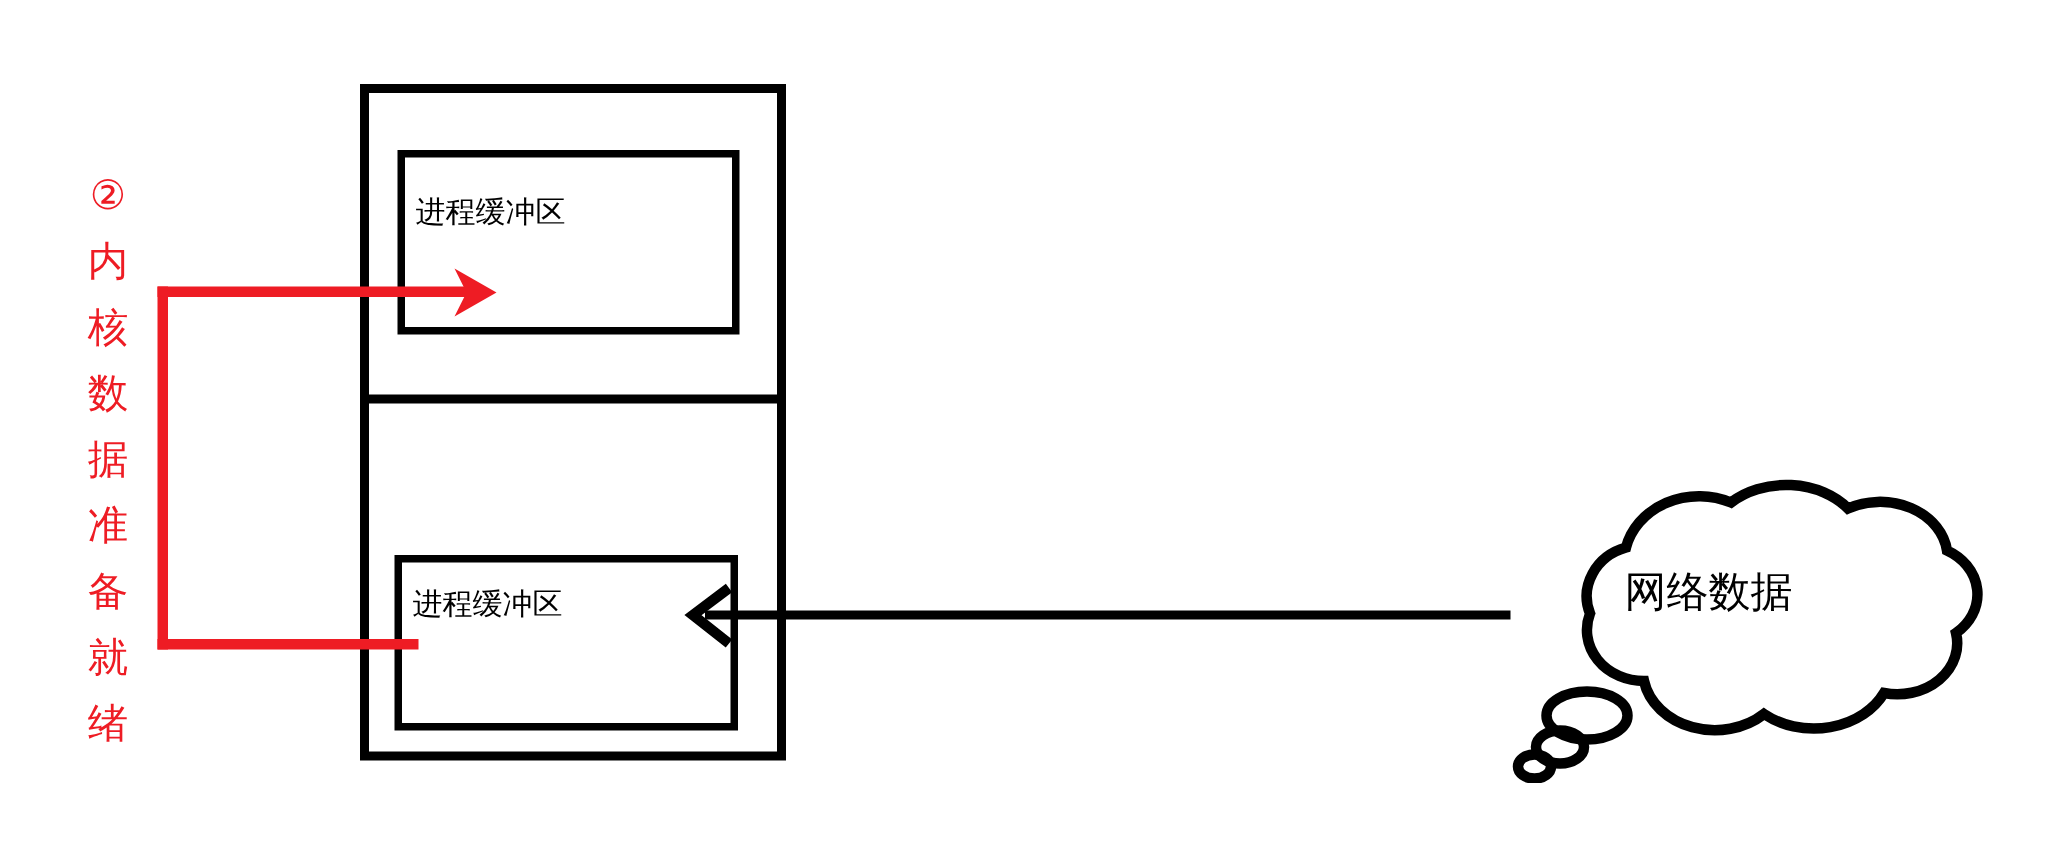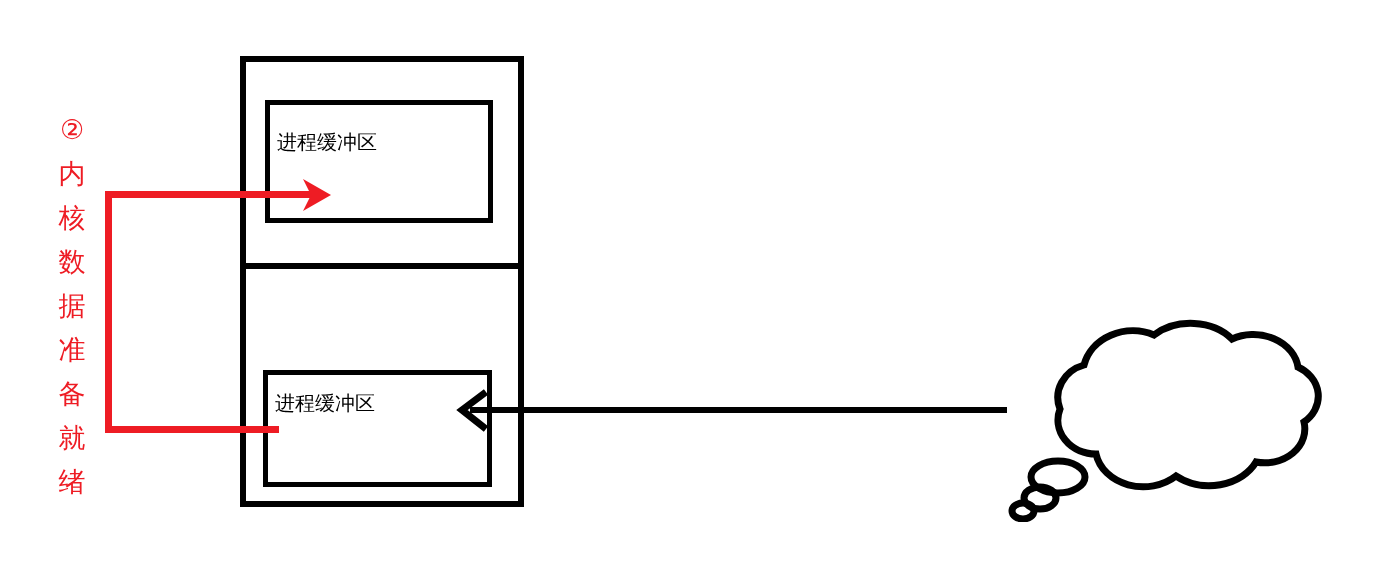--- a/index.html
+++ b/index.html
@@ -189,14 +189,15 @@
                a38 33 0 0 1 6 55
                a40 34 0 0 1 -48 40
                a52 42 0 0 1 -80 14
                a48 40 0 0 1 -80 -22
                a38 34 0 0 1 -36 -45 Z"></path>
       <ellipse cx="58" cy="165" rx="27" ry="16"></ellipse>
       <ellipse cx="40" cy="186" rx="16" ry="11"></ellipse>
       <ellipse cx="23" cy="199" rx="11" ry="8"></ellipse>
     </g>
   </svg>
+  <div class="cloud-label">网络数据</div>
 
 </div>
 
 </body></html>

